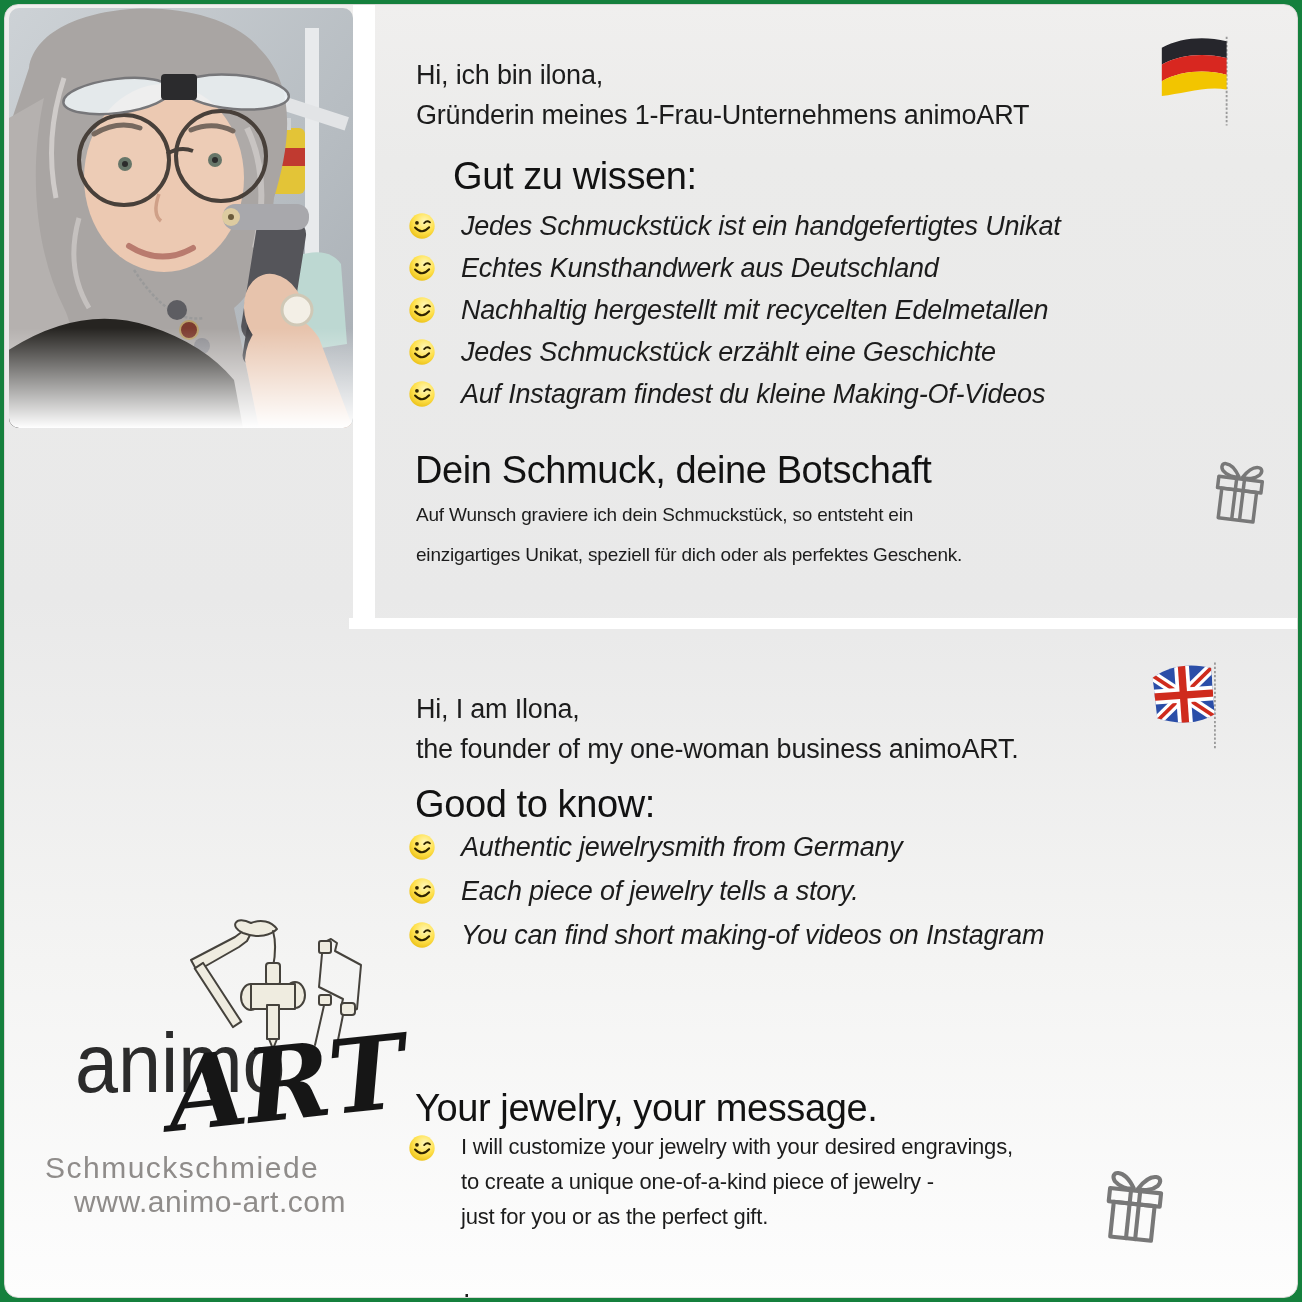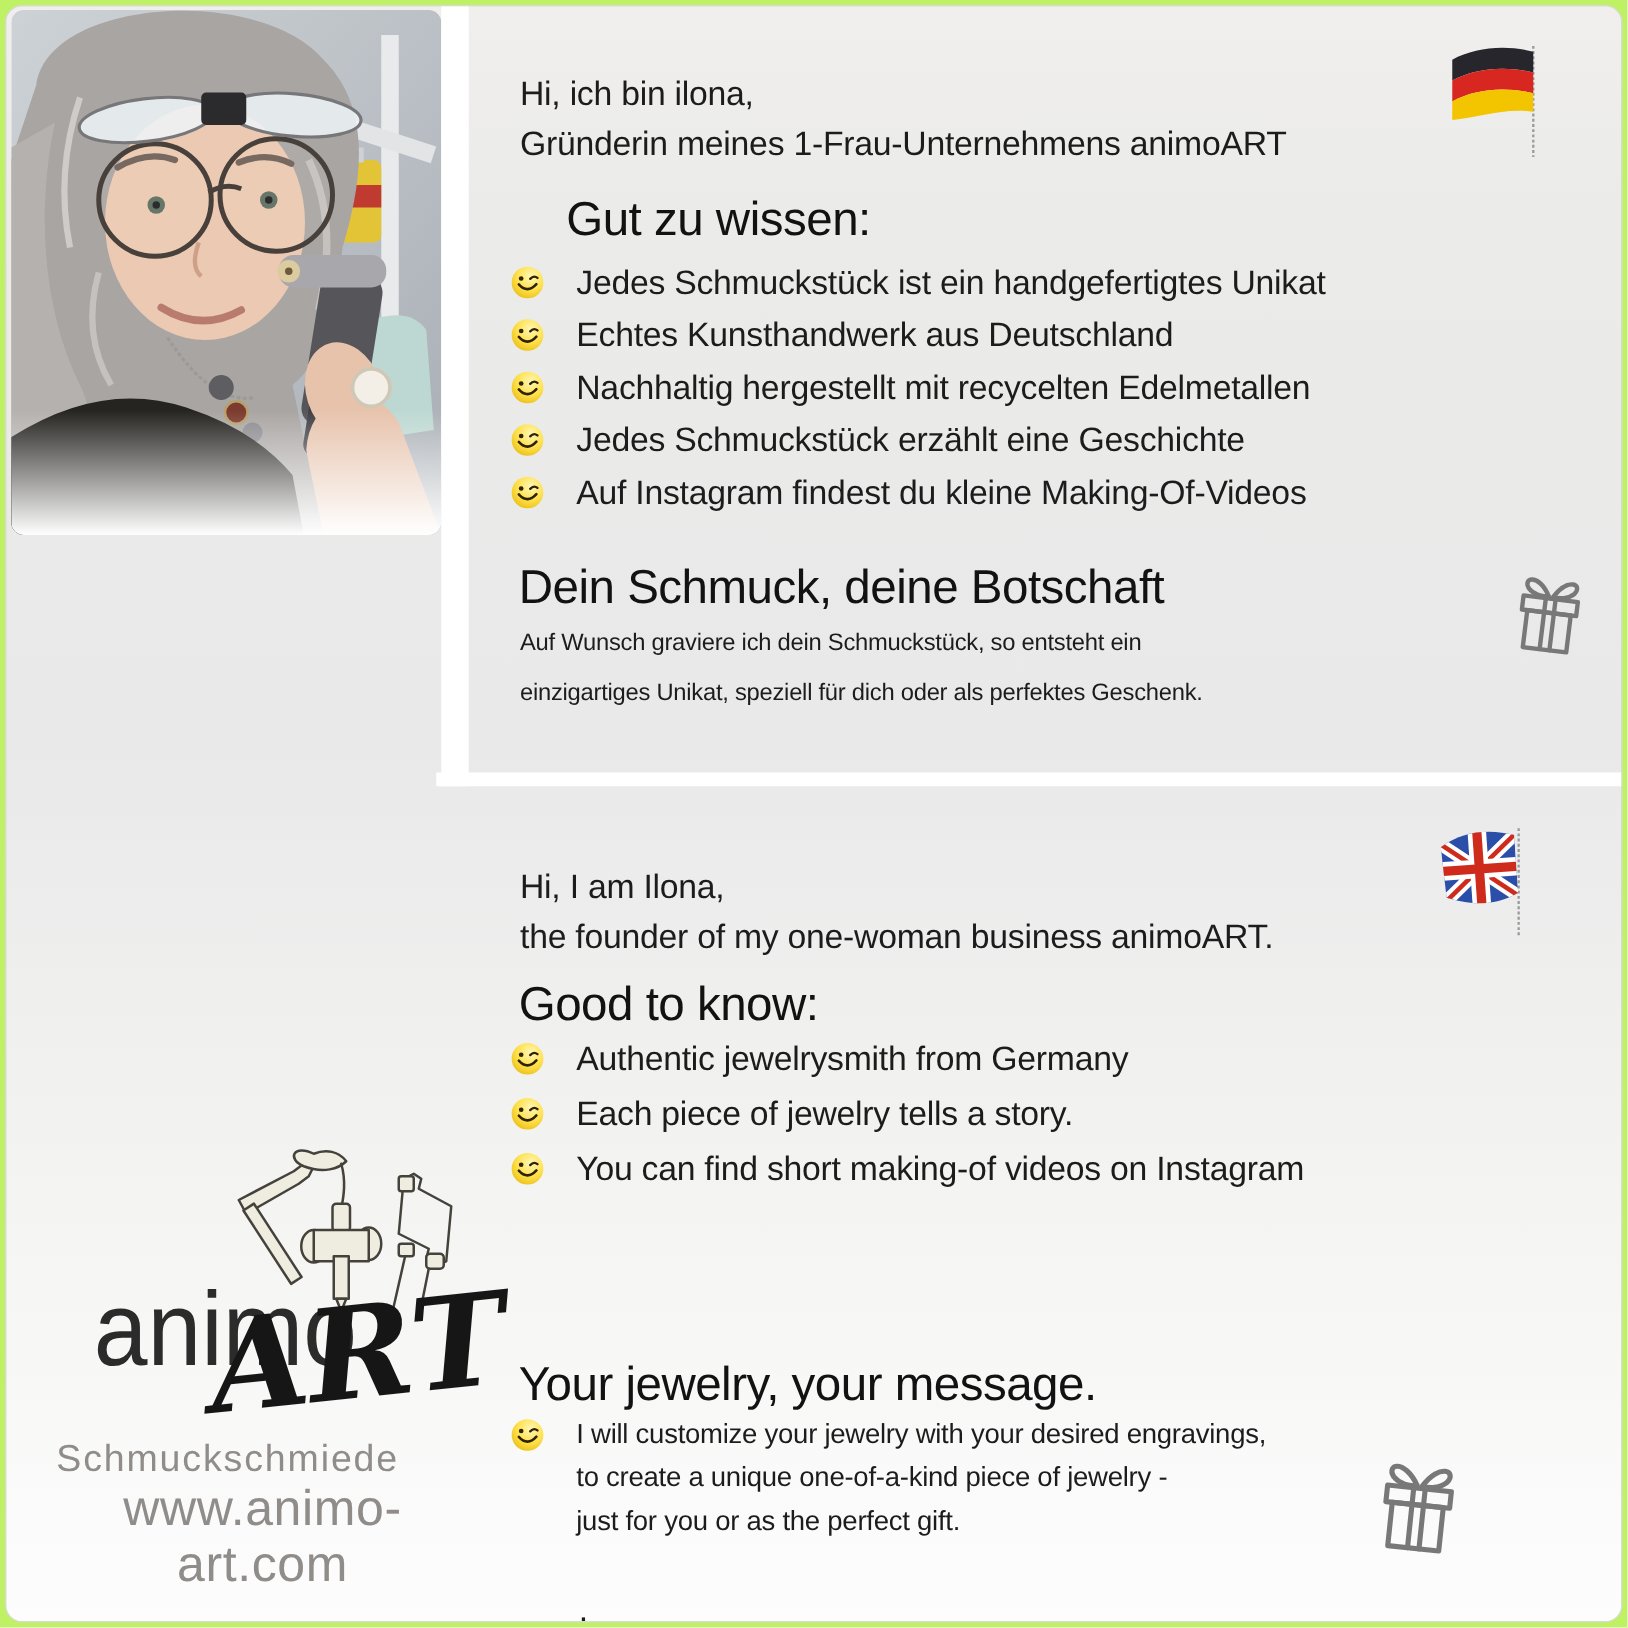--- a/index.html
+++ b/index.html
@@ -1,52 +1,52 @@
 <!DOCTYPE html>
 <html><head>
 <meta charset="utf-8">
 <style>
   html,body{margin:0;padding:0;background:#ffffff;}
-  .canvas{position:relative;width:1302px;height:1302px;background:#bef264;overflow:hidden;
+  .canvas{position:relative;width:1302px;height:1302px;background:#15803d;overflow:hidden;
           font-family:"Liberation Sans","DejaVu Sans",sans-serif;color:#1d1d1d;}
   .card{position:absolute;inset:4px;border-radius:14px;border:1px solid #d9d8d6;overflow:hidden;
         background:linear-gradient(180deg,#f0efee 0%,#ebebea 12%,#e9e9e9 46%,#f4f4f3 74%,#fdfdfd 100%);}
   .abs{position:absolute;}
   .divider-v{left:348px;top:0;width:22px;height:624px;background:#ffffff;}
   .divider-h{left:344px;top:613px;width:954px;height:11px;background:#ffffff;}
 
   .photo{left:4px;top:3px;width:344px;height:420px;border-radius:10px;overflow:hidden;}
 
   .intro{font-size:27px;line-height:40px;letter-spacing:-0.2px;color:#1c1c1c;}
   .h1{font-size:38px;line-height:46px;letter-spacing:-0.4px;color:#121212;}
   .para{font-size:19px;line-height:40px;letter-spacing:-0.2px;color:#1c1c1c;}
 
   .bullets{display:flex;flex-direction:column;}
-  .bullet-row{display:flex;align-items:center;}
+  .bullet-row{display:flex;align-items:center;font-style:italic;}
   .bullet-row .smi{width:30px;height:30px;flex:0 0 30px;margin-right:24px;}
   .bullet-row .btxt{font-size:27px;letter-spacing:-0.2px;color:#1c1c1c;white-space:nowrap;}
   .rows-42 .bullet-row{height:42px;}
   .rows-44 .bullet-row{height:44px;}
 
   .msg-row{display:flex;align-items:flex-start;}
   .msg-row .smi{width:30px;height:30px;flex:0 0 30px;margin-right:24px;margin-top:4px;}
   .msg-lines{font-size:22px;line-height:35px;letter-spacing:-0.2px;color:#1c1c1c;}
 
   .gift{color:#787878;}
   .rot7{transform:rotate(7deg);}
   .rot6{transform:rotate(6deg);}
 
   .logo-block{left:40px;top:900px;width:330px;height:330px;}
   .logo-thin{position:absolute;left:30px;top:110px;font-size:84px;font-weight:300;letter-spacing:0px;
              color:#2b2b2b;transform:scaleX(0.92);transform-origin:left;}
   .logo-bold{position:absolute;left:122px;top:118px;font-size:102px;font-weight:900;font-style:italic;
              font-family:"DejaVu Serif","Liberation Serif",serif;color:#161616;transform:rotate(-6deg);}
   .logo-sub{position:absolute;left:0;top:246px;width:330px;text-align:left;font-size:30px;font-weight:300;
             letter-spacing:1.5px;color:#8f8c8a;}
-  .logo-web{position:absolute;left:0;top:280px;width:330px;text-align:center;font-size:40px;font-weight:300;
+  .logo-web{position:absolute;left:0;top:280px;width:330px;text-align:center;font-size:30px;font-weight:300;
             letter-spacing:0.5px;color:#8f8c8a;}
   .tools{position:absolute;left:128px;top:0px;width:190px;height:150px;}
 
   .period{font-size:27px;color:#1c1c1c;}
   svg{display:block;}
 </style>
 </head>
 <body>
 
 <svg width="0" height="0" style="position:absolute" aria-hidden="true">

